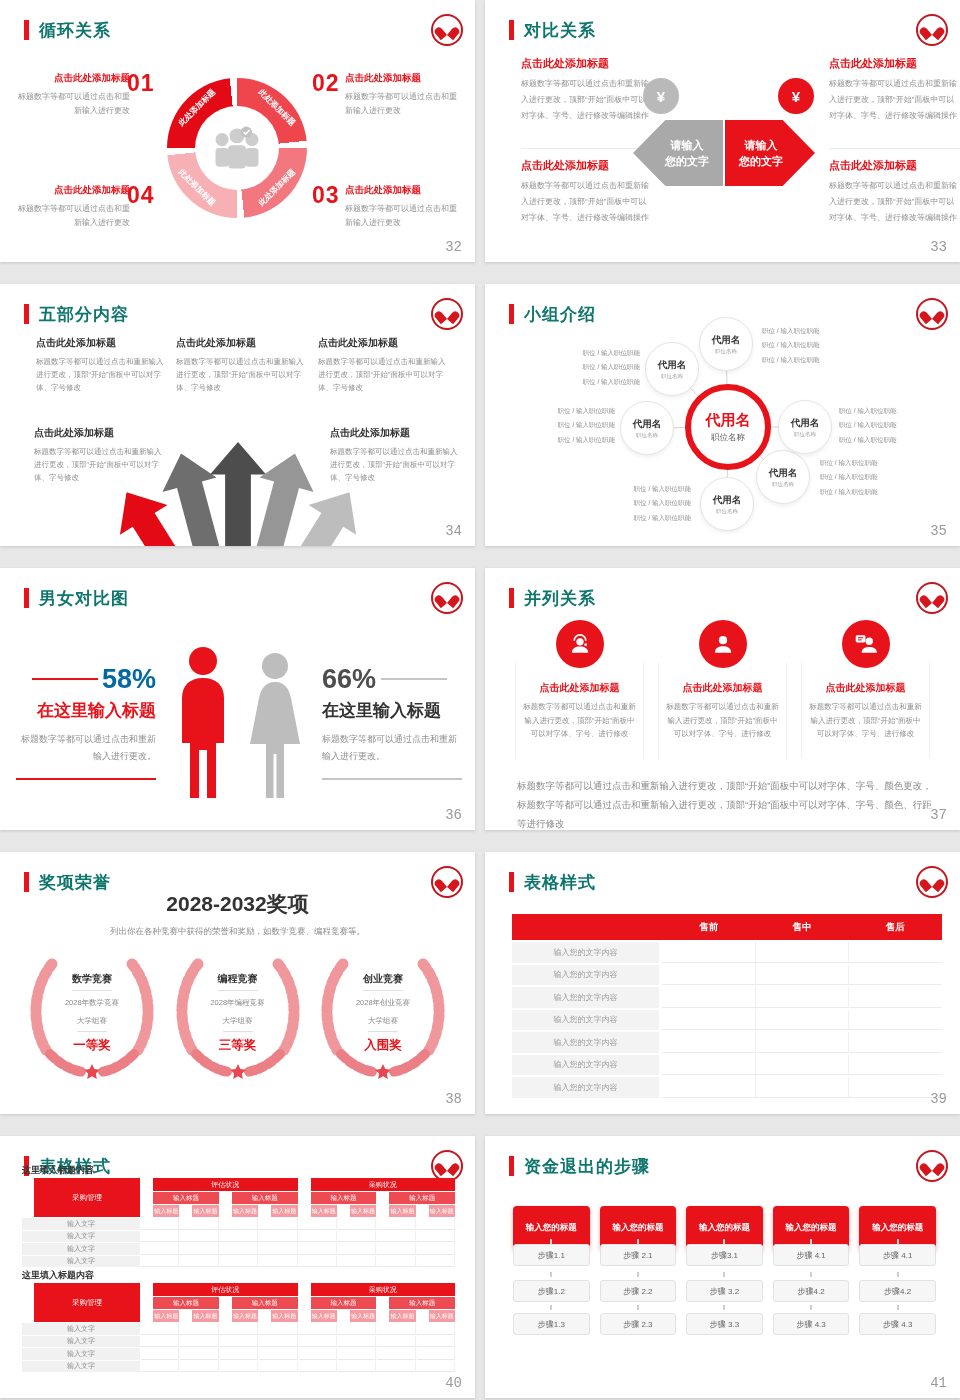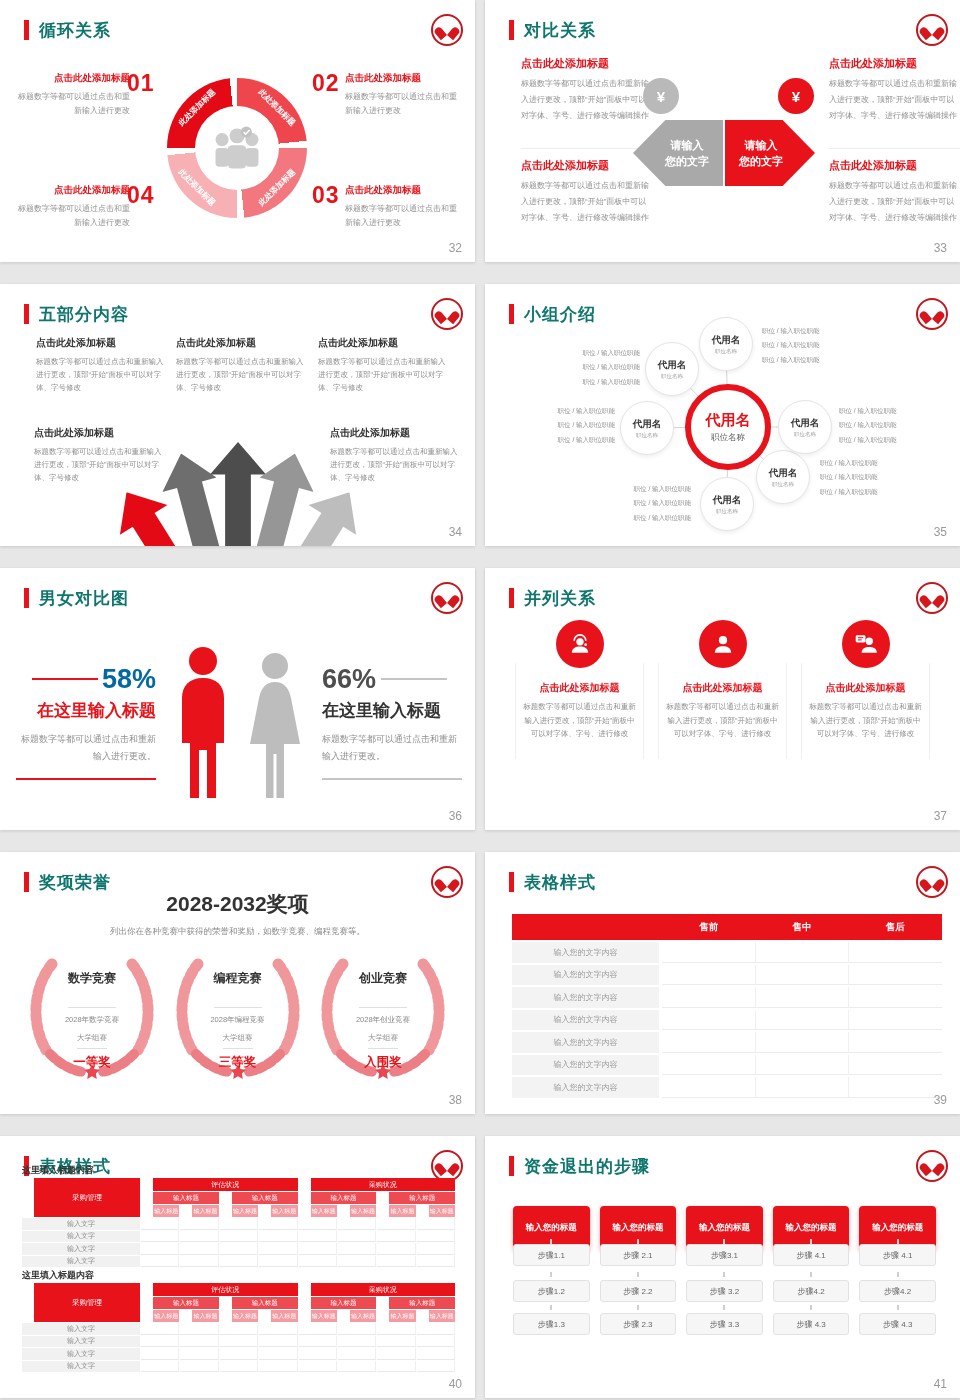--- a/index.html
+++ b/index.html
@@ -10,21 +10,21 @@
   
   .hd { position:absolute; top:14px; left:24px; right:12px; display:flex; align-items:center; }
   .bar { width:5px; height:20px; background:#e8121a; margin-right:10px; flex:none; }
   .ttl { font-size:17px; font-weight:bold; color:#0f766e; letter-spacing:1px; }
   .logo { margin-left:auto; width:32px; height:32px; border:2px solid #c4161d; border-radius:50%; background:#fff; position:relative; display:flex; align-items:center; justify-content:center; flex:none; }
   .logo .hrt { width:16px; height:15px; position:relative; }
   .logo .hrt:before, .logo .hrt:after { content:""; position:absolute; top:0; width:8px; height:12px; border-radius:8px 8px 0 0; background:#d6161d; }
   .logo .hrt:before { left:0; transform:rotate(-40deg); transform-origin:100% 100%; }
   .logo .hrt:after  { right:0; transform:rotate(40deg); transform-origin:0 100%; }
   .logo .ltr { position:absolute; color:#fff; font-size:8px; font-weight:bold; top:9px; left:50%; transform:translateX(-50%); z-index:2; }
-  .pg { position:absolute; right:13px; bottom:7px; font-size:12px; color:#9a9a9a; }
+  .pg { position:absolute; right:13px; bottom:7px; font-size:14px; color:#9a9a9a;font-family:Liberation Mono, monospace; }
   
   .tt { color:#e8121a; font-weight:bold; font-size:9.5px; margin-bottom:5px; }
   .bb { color:#8f8f8f; font-size:8px; line-height:1.75; }
   
   .s32-tb { position:absolute; width:112px; }
   .s32-num { position:absolute; font-size:23px; font-weight:800; color:#e8121a; letter-spacing:1px; }
   .donut { position:absolute; left:167px; top:78px; width:140px; height:140px; border-radius:50%;
     background:conic-gradient(#ef454d 0deg 84deg,#fff 84deg 90deg,#f2777e 90deg 174deg,#fff 174deg 180deg,#f7b0b4 180deg 264deg,#fff 264deg 270deg,#e30915 270deg 354deg,#fff 354deg 360deg); }
   .donut:after { content:""; position:absolute; inset:28px; background:#fff; border-radius:50%; }
   .rlab { position:absolute; width:52px; text-align:center; color:#fff; font-size:8px; font-weight:bold; white-space:nowrap; z-index:2; }
@@ -70,21 +70,21 @@
   .card37 .tt { font-size:10px; margin-top:13px; position:relative; z-index:2; }
   .card37 .bb { font-size:7.5px; line-height:1.8; position:relative; z-index:2; }
   .foot37 { position:absolute; left:32px; right:26px; top:208px; font-size:9.5px; color:#8a8a8a; line-height:2.0; }
   
   .h38 { position:absolute; left:0; right:0; top:38px; text-align:center; font-size:21px; font-weight:800; color:#333; }
   .sub38 { position:absolute; left:0; right:0; top:74px; text-align:center; font-size:8.5px; color:#8a8a8a; }
   .awards { position:absolute; left:22px; right:22px; top:100px; display:flex; justify-content:space-between; }
   .aw { width:140px; height:142px; position:relative; text-align:center; }
   .aw svg { position:absolute; inset:0; }
   .aw .inner { position:relative; padding-top:16px; z-index:2; }
-  .aw .nm { font-size:12px; font-weight:bold; color:#333; display:inline-block; padding-bottom:20px; border-bottom:1px solid #e0e0e0; }
+  .aw .nm { font-size:10px; font-weight:bold; color:#333; display:inline-block; padding-bottom:4px; border-bottom:1px solid #e0e0e0; }
   .aw .ev { font-size:7.5px; color:#8a8a8a; margin-top:6px; line-height:1.6; }
   .aw .gp { font-size:7.5px; color:#8a8a8a; line-height:1.6; padding-bottom:4px; border-bottom:1px solid #e0e0e0; display:inline-block; }
   .aw .pz { font-size:12.5px; font-weight:bold; color:#e8121a; margin-top:5px; }
   
   .t39 { position:absolute; left:27px; width:430px; top:62px; }
   .t39h { display:flex; background:#e8121a; height:26px; align-items:center; }
   .t39h .c0 { width:150px; }
   .t39h .c { flex:1; text-align:center; color:#fff; font-weight:bold; font-size:9.5px; }
   .t39r { display:flex; height:20.5px; margin-top:2px; }
   .t39r .lbl { width:147px; margin-right:3px; background:#f3f3f3; color:#9b9b9b; font-size:8px; display:flex; align-items:center; justify-content:center; }
@@ -404,20 +404,21 @@
               <line x1="4.5" y1="6.2" x2="9.5" y2="6.2" stroke="#e8121a" stroke-width="1"></line>
               <line x1="4.5" y1="8.2" x2="8" y2="8.2" stroke="#e8121a" stroke-width="1"></line>
               <circle cx="15" cy="9.5" r="3.4" fill="#fff"></circle>
               <path d="M8,20 c0-3.8 3.2-5.2 7-5.2 s7,1.4 7,5.2 Z" fill="#fff"></path>
             </svg>
         </div>
         <div class="tt">点击此处添加标题</div>
         <div class="bb">标题数字等都可以通过点击和重新输入进行更改，顶部“开始”面板中可以对字体、字号、进行修改</div>
       </div>
     </div>
+    <div class="foot37">标题数字等都可以通过点击和重新输入进行更改，顶部“开始”面板中可以对字体、字号、颜色更改，标题数字等都可以通过点击和重新输入进行更改，顶部“开始”面板中可以对字体、字号、颜色、行距等进行修改</div>
     <span class="pg">37</span>
   </section>
 
   <section class="slide">
     <header class="hd">
       <span class="bar"></span>
       <h2 class="ttl">奖项荣誉</h2>
       <span class="logo">
           <span class="hrt"></span>
           <span class="ltr">J</span>

